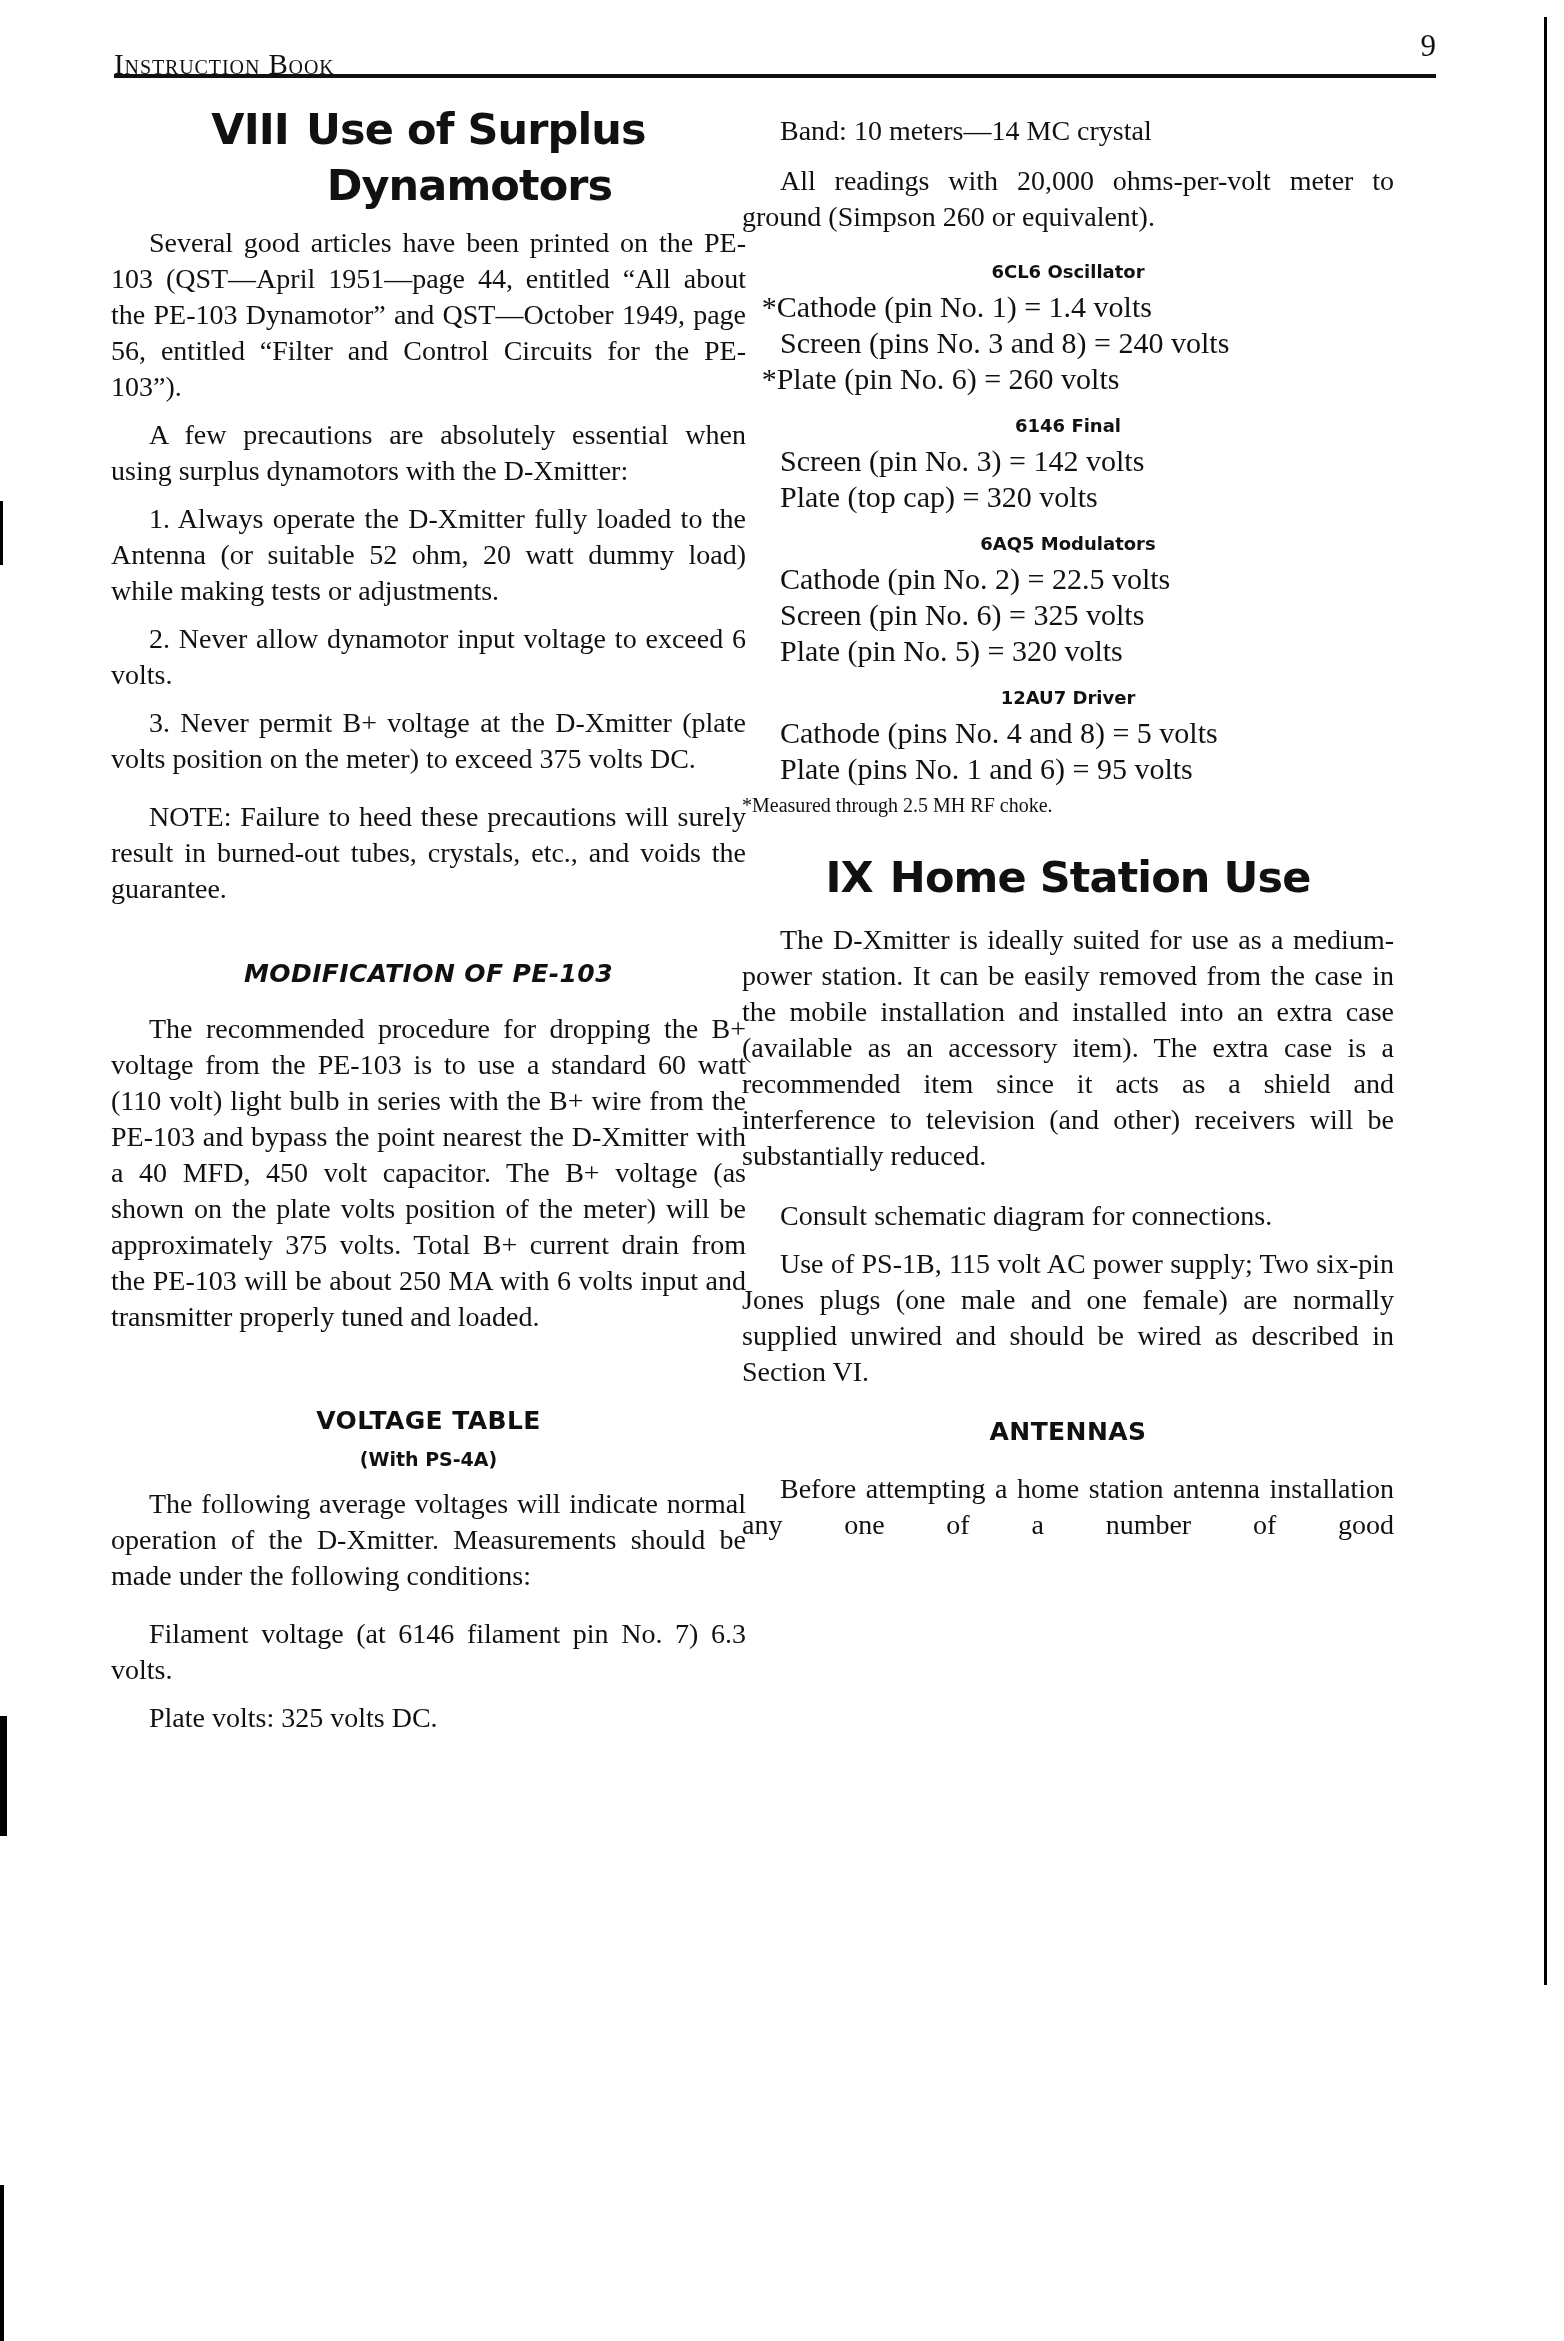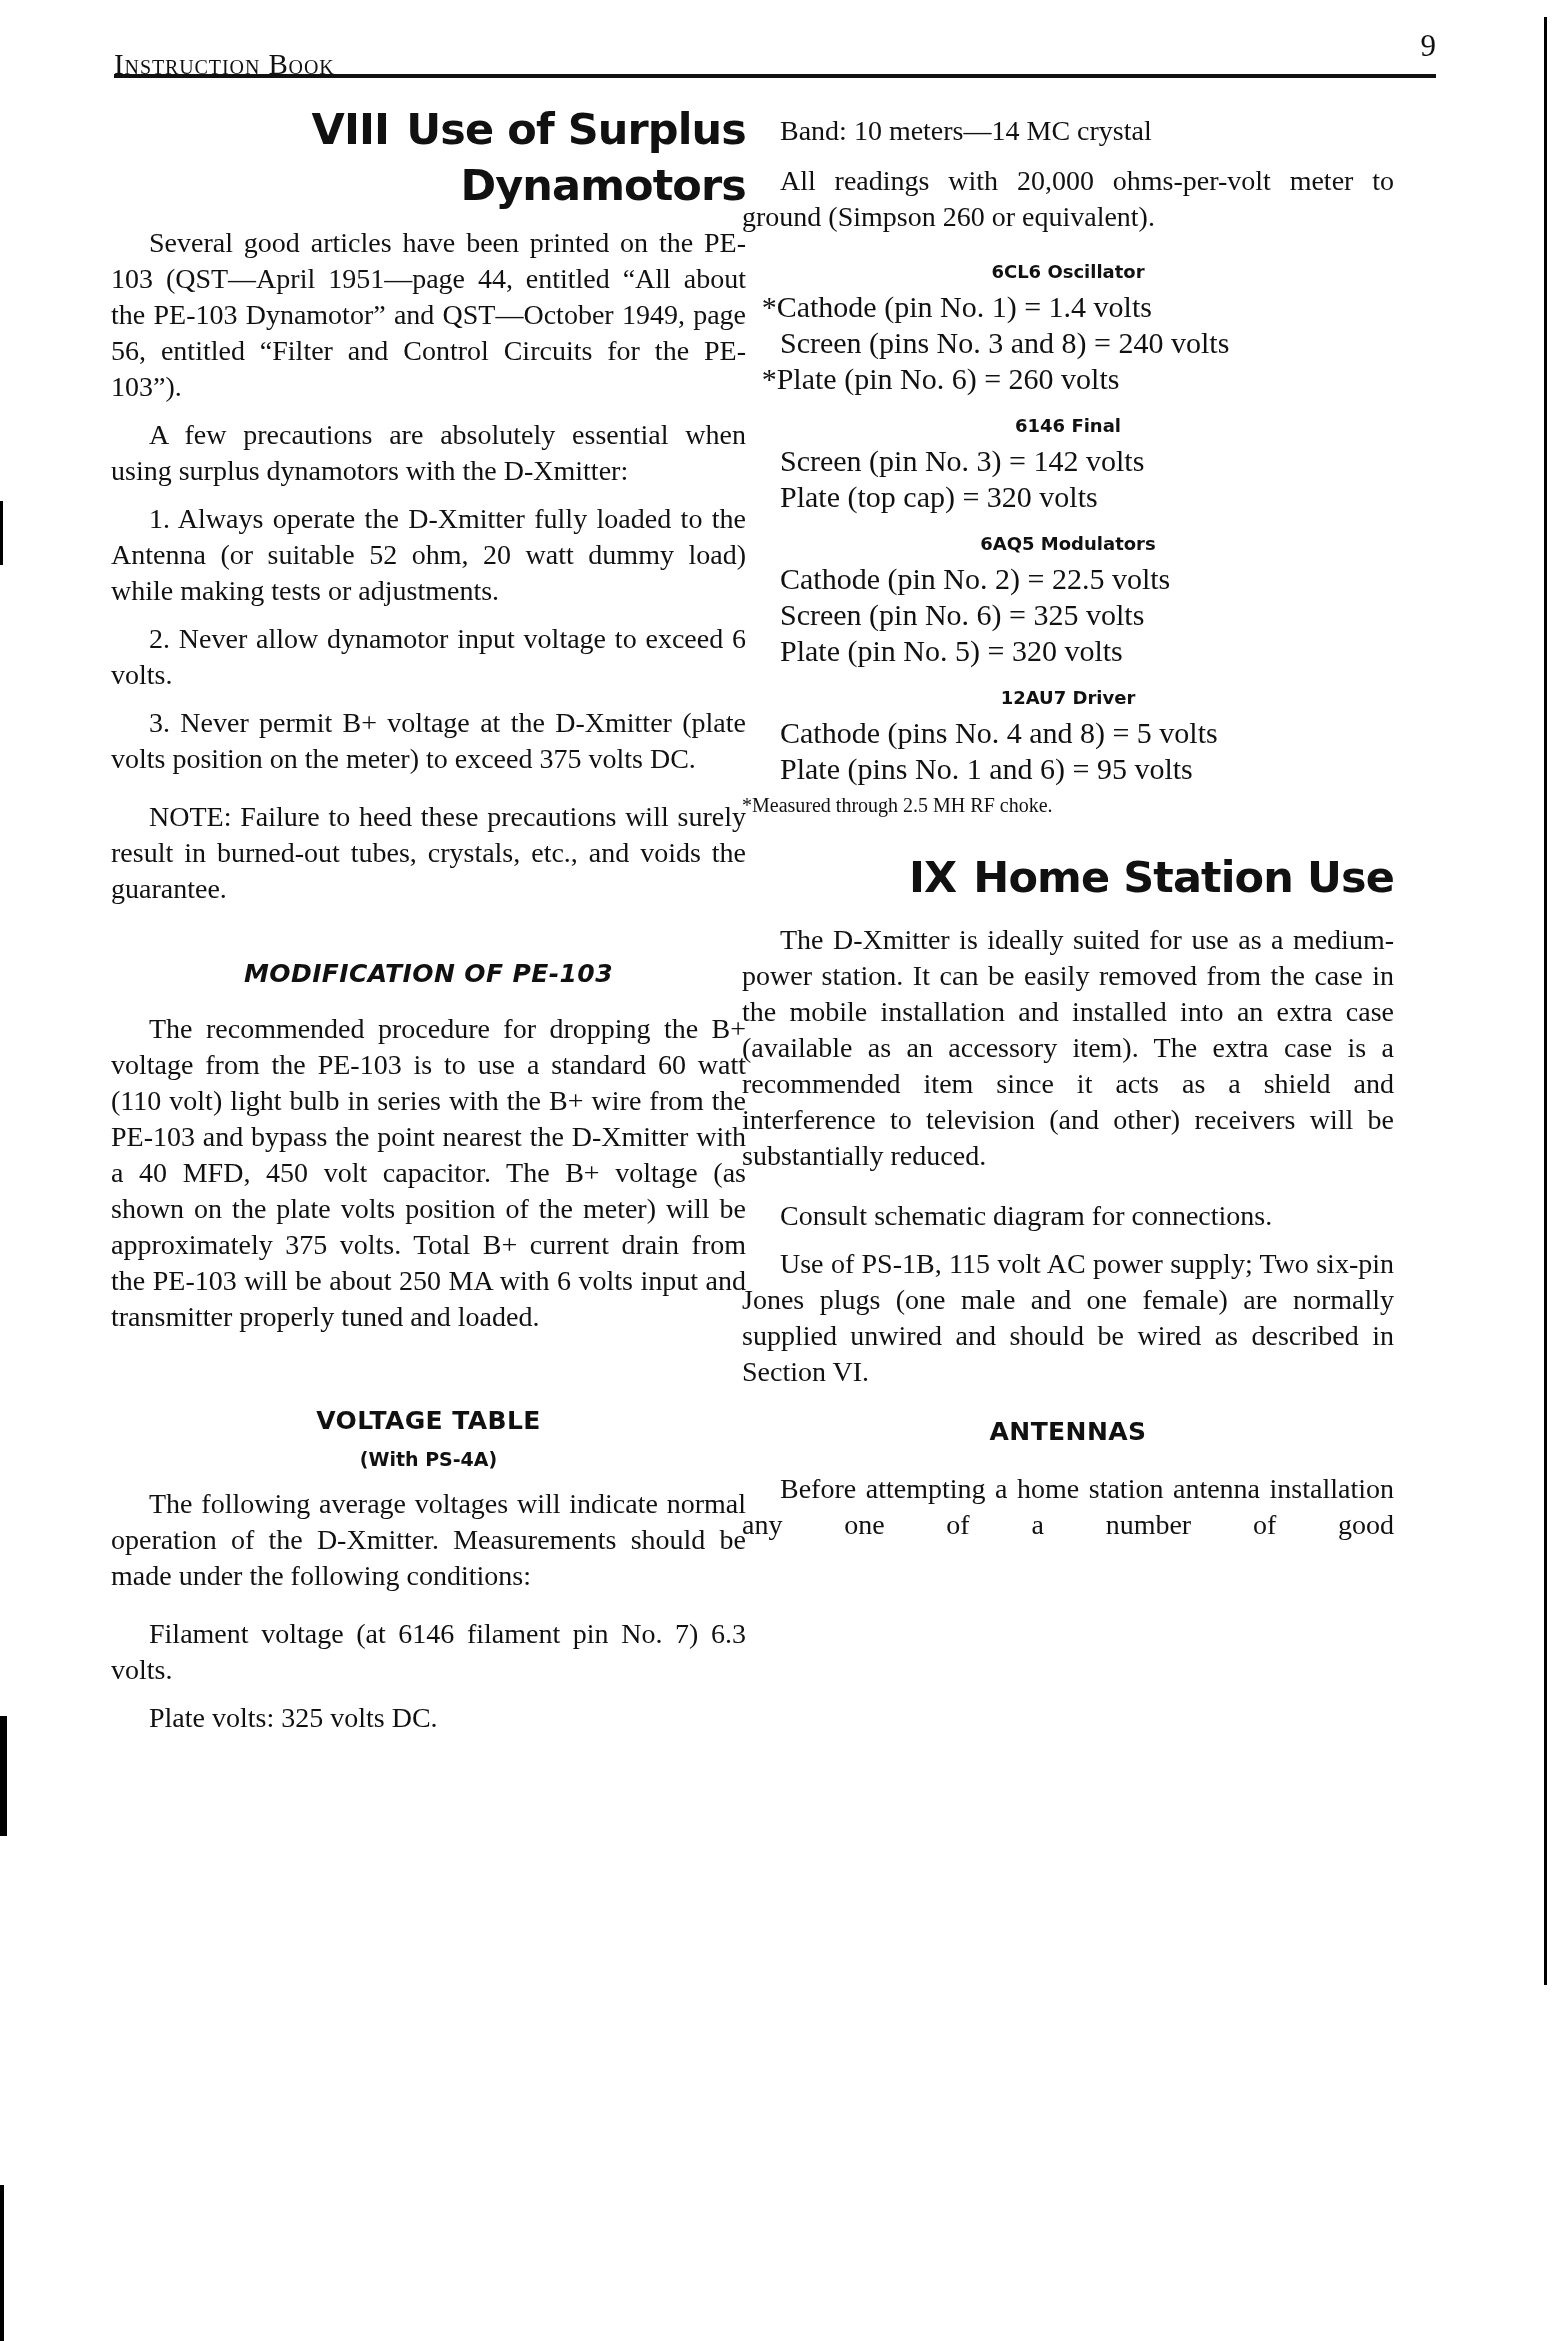--- a/index.html
+++ b/index.html
@@ -24,21 +24,21 @@
   .col-left { left: 111px; width: 635px; }
   .col-right { left: 742px; width: 652px; }
   p {
     margin: 0; font-size: 28px; line-height: 36px; text-align: justify;
     text-indent: 38px; hyphens: manual;
   }
   .gap-s { height: 12px; }
   .gap-m { height: 22px; }
   .chapter-title {
     font-family: "DejaVu Sans", "Liberation Sans", sans-serif; font-weight: bold;
-    font-size: 43px; line-height: 56px; text-align: right; margin: 0; letter-spacing: -0.9px;
+    font-size: 43px; line-height: 56px; text-align: center; margin: 0; letter-spacing: -0.9px;
   }
   .chapter-title .num { display: inline-block; margin-right: 17px; }
   .section-head {
     font-family: "DejaVu Sans", "Liberation Sans", sans-serif; font-weight: bold;
     font-size: 25px; text-align: center; margin: 8px; letter-spacing: 0.4px;
   }
   .section-head.italic { font-style: italic; }
   .sub-head {
     font-family: "DejaVu Sans", "Liberation Sans", sans-serif; font-weight: bold;
     font-size: 19px; text-align: center; margin: 0;

